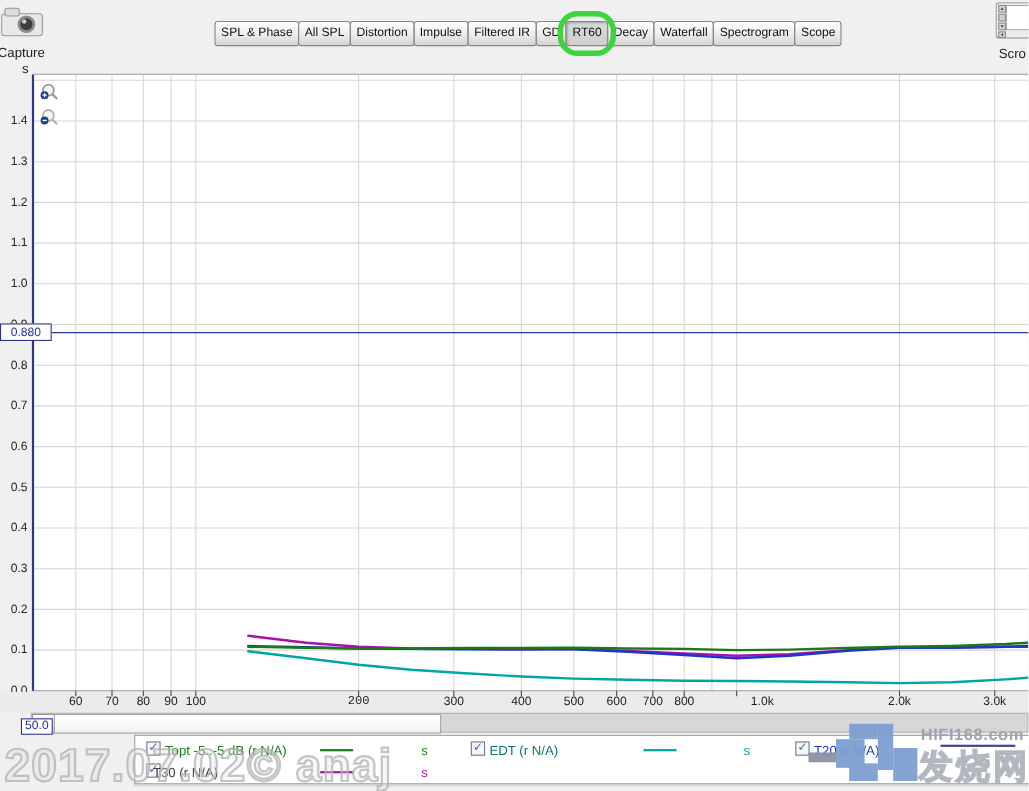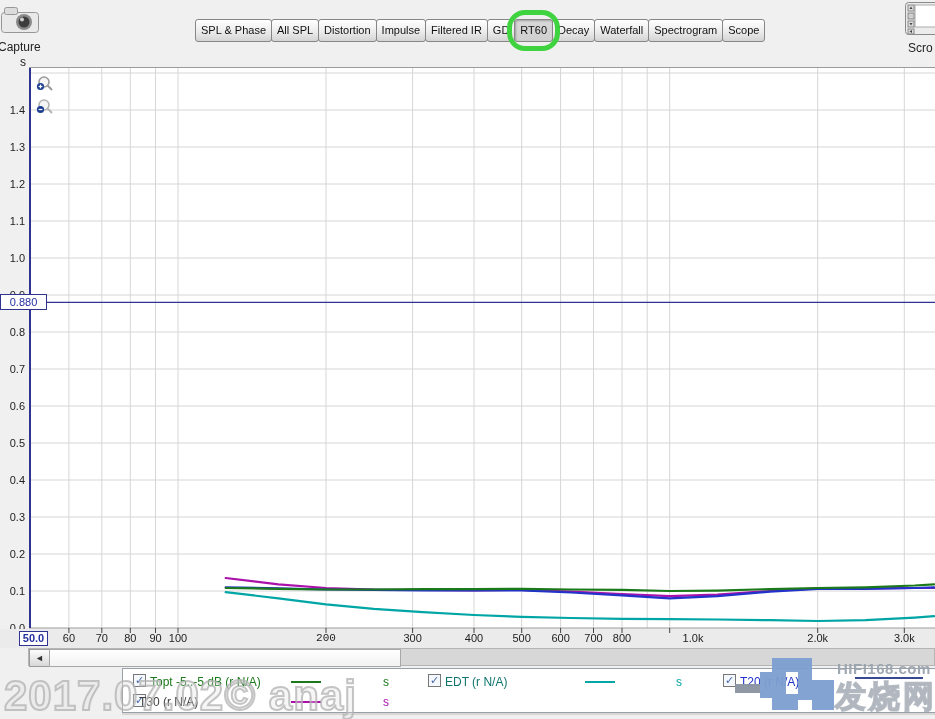--- a/index.html
+++ b/index.html
@@ -32,21 +32,21 @@
   .yunit{position:absolute;left:20px;top:55px;font-size:12px;color:#222;}
   .yaxis{position:absolute;left:0;top:0;width:27px;height:640px;}
   .yt{position:absolute;right:2px;width:25px;text-align:right;font-size:11px;color:#222;}
   .xaxis{position:absolute;left:0;top:629px;width:935px;height:19px;background:#ebebeb;}
   .xt{position:absolute;top:3px;transform:translateX(-50%);font-size:11px;color:#222;}
   .marker{
     position:absolute;background:#fff;border:1px solid #2f3490;color:#2330a0;
     font-size:11px;text-align:center;z-index:4;
   }
   .marker.ym{left:0;width:45px;height:14px;line-height:14px;}
-  .marker.xm{left:19px;top:631px;width:27px;height:13px;line-height:13px;font-weight:bold;}
+  .marker.xm{left:19px;top:653px;width:27px;height:13px;line-height:13px;}
   .zoombtn{position:absolute;left:36px;z-index:3;width:18px;height:19px;}
   
   .hscroll{position:absolute;left:28px;top:648px;width:907px;height:18px;background:#d7d7d7;border:1px solid #b5b5b5;box-sizing:border-box;}
   .hs-arrow{
     position:absolute;left:0;top:0;width:19px;height:16px;
     background:linear-gradient(#fdfdfd,#d8d8d8);border:1px solid #9a9a9a;
     font-size:9px;line-height:16px;text-align:center;color:#333;
   }
   .hs-thumb{
     position:absolute;left:20px;top:0;width:350px;height:16px;

